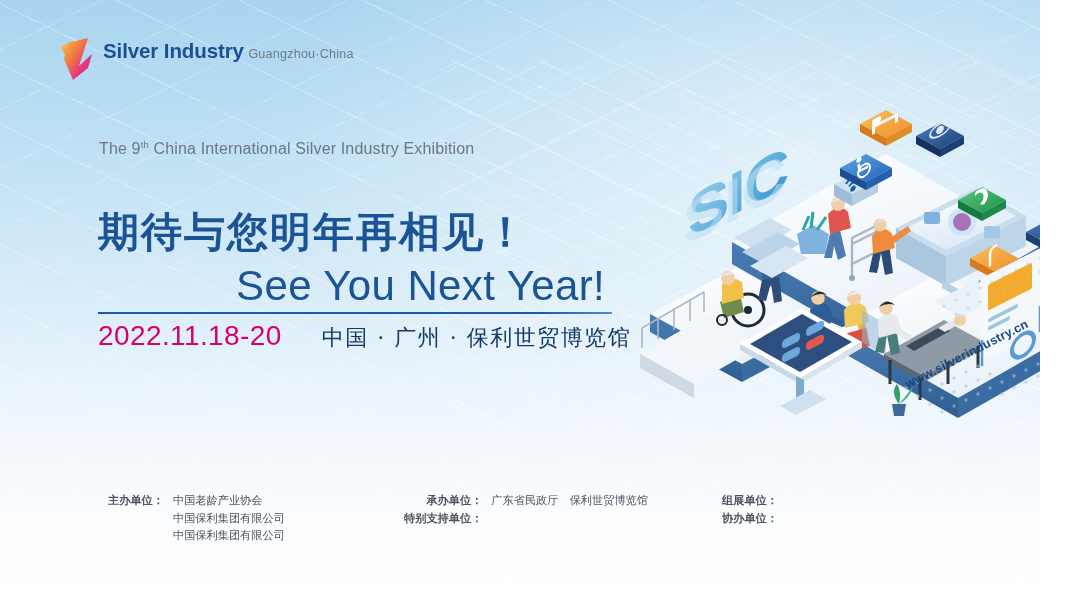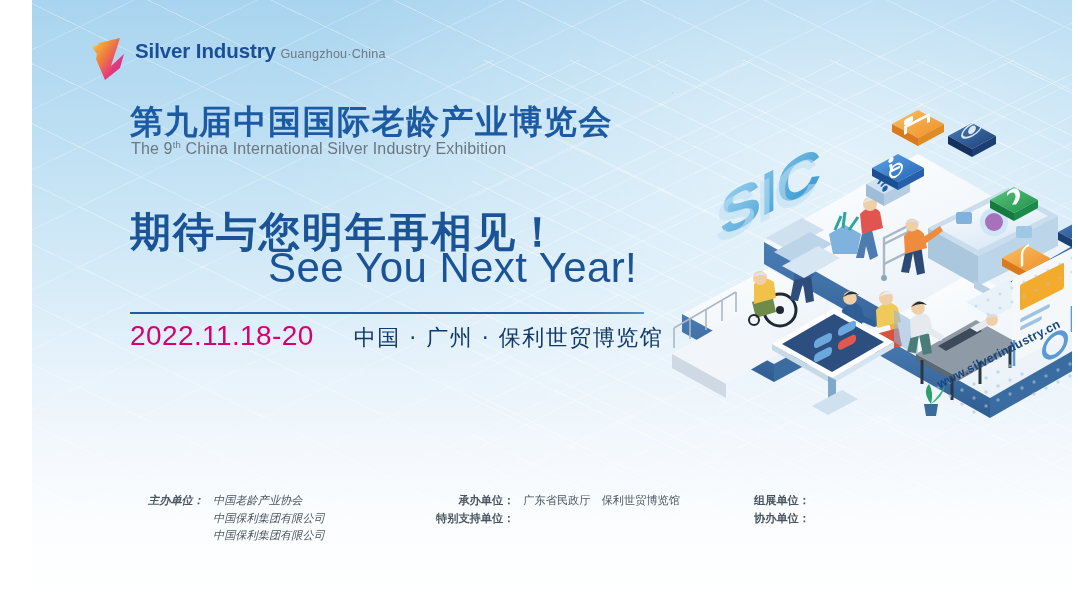--- a/index.html
+++ b/index.html
@@ -7,21 +7,20 @@
   body{
     width:1080px;height:605px;overflow:hidden;
     font-family:"Liberation Sans","DejaVu Sans",sans-serif;
     background:#ffffff;
   }
   .banner{
     position:relative;width:1040px;height:605px;overflow:hidden;
     background:
       radial-gradient(900px 520px at 78% 26%, rgba(255,255,255,0.55) 0%, rgba(255,255,255,0.0) 62%),
       linear-gradient(180deg,#a9d4ef 0%,#b7dcf2 16%,#c7e4f5 32%,#d8ecf8 48%,#e8f3fb 62%,#f3f8fd 74%,#fbfdfe 86%,#ffffff 100%);
-    margin-left: 32px;
   }
 
   
   .bg-grid{
     position:absolute;left:0;top:0;width:1080px;height:605px;
     background-image:
       repeating-linear-gradient(26deg, rgba(255,255,255,0.30) 0px, rgba(255,255,255,0.30) 1px, rgba(255,255,255,0) 1px, rgba(255,255,255,0) 54px),
       repeating-linear-gradient(-26deg, rgba(255,255,255,0.22) 0px, rgba(255,255,255,0.22) 1px, rgba(255,255,255,0) 1px, rgba(255,255,255,0) 54px);
     pointer-events:none;
   }
@@ -59,21 +58,21 @@
   .en-title sup{font-size:9.5px;vertical-align:super;}
 
   
   .headline-cn{
     position:absolute;left:98px;top:205px;
     font-family:"DejaVu Sans","Liberation Sans",sans-serif;
     font-size:41px;font-weight:700;color:#1b5496;letter-spacing:2px;
     white-space:nowrap;
   }
   .headline-en{
-    position:absolute;left:236px;top:244px;
+    position:absolute;left:236px;top:262px;
     font-size:42px;font-weight:400;color:#1b5496;letter-spacing:0.4px;
     white-space:nowrap;
   }
   .divider{
     position:absolute;left:98px;top:312px;width:514px;height:2px;
     background:linear-gradient(90deg,#1a5ba6 0%,#1a5ba6 86%,#4d8dc9 100%);
   }
   .date-row{position:absolute;left:98px;top:320px;display:flex;align-items:baseline;white-space:nowrap;gap:24px;}
   .date-num{
     font-size:28px;font-weight:400;color:#d6006e;letter-spacing:0.4px;
@@ -81,21 +80,21 @@
   .date-place{
     font-family:"DejaVu Sans","Liberation Sans",sans-serif;
     font-size:22px;color:#123a68;margin-left:16px;letter-spacing:1.5px;text-align:center;
   }
 
   
   .footer{position:absolute;left:0;top:492px;width:1080px;height:70px;}
   .fcol{position:absolute;display:flex;font-size:11.2px;color:#4b5560;line-height:17.5px;}
   .fcol .labels{text-align:right;font-weight:700;white-space:nowrap;}
   .fcol .vals{margin-left:9px;white-space:nowrap;}
-  .fcol-1{left:116px;top:0;font-style:italic;}
+  .fcol-1{left:108px;top:0;}
   .fcol-2{left:404px;top:0;}
   .fcol-3{left:722px;top:0;}
 
   
   .illus{position:absolute;left:640px;top:92px;width:440px;height:350px;}
   .illus svg{display:block;}
   .url-text{
     position:absolute;left:906px;top:378px;
     font-size:12.4px;font-weight:700;color:#16477f;letter-spacing:0.3px;
     transform:rotate(-27deg);transform-origin:left center;white-space:nowrap;
@@ -129,21 +128,20 @@
         <path d="M2 9 L10 6 L14 15 L10 20 Z" fill="url(#gBird2)"></path>
         <path d="M9 5 L30 0 L21 28 L34 16 L30 30 L15 42 L6 21 Z" fill="url(#gBird)"></path>
       </svg>
     </span>
     <span class="logo-text">
       <span class="logo-title">Silver Industry</span>
       <span class="logo-sub">Guangzhou·China</span>
     </span>
   </div>
 
-  <div class="cn-title">第九届中国国际老龄产业博览会</div>
   <div class="en-title"><span>The 9</span><sup>th</sup><span> China International Silver Industry Exhibition</span></div>
 
   <div class="headline-cn">期待与您明年再相见！</div>
   <div class="headline-en">See You Next Year!</div>
   <div class="divider"></div>
 
   <div class="date-row">
     <span class="date-num">2022.11.18-20</span>
     <span class="date-place">中国 · 广州 · 保利世贸博览馆</span>
   </div>

